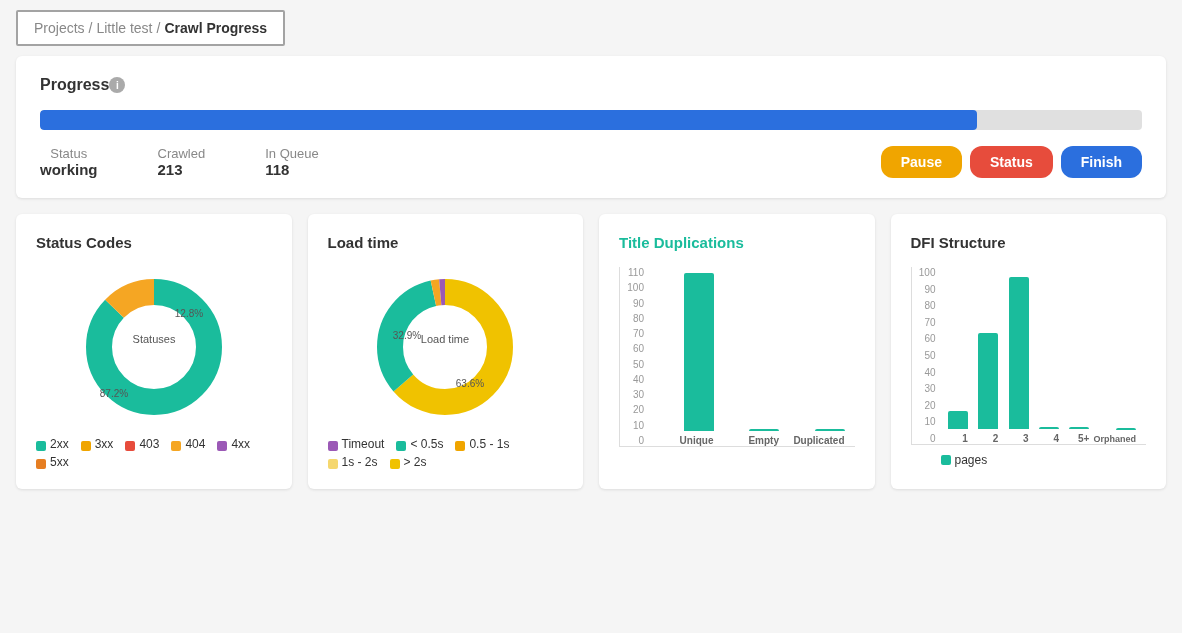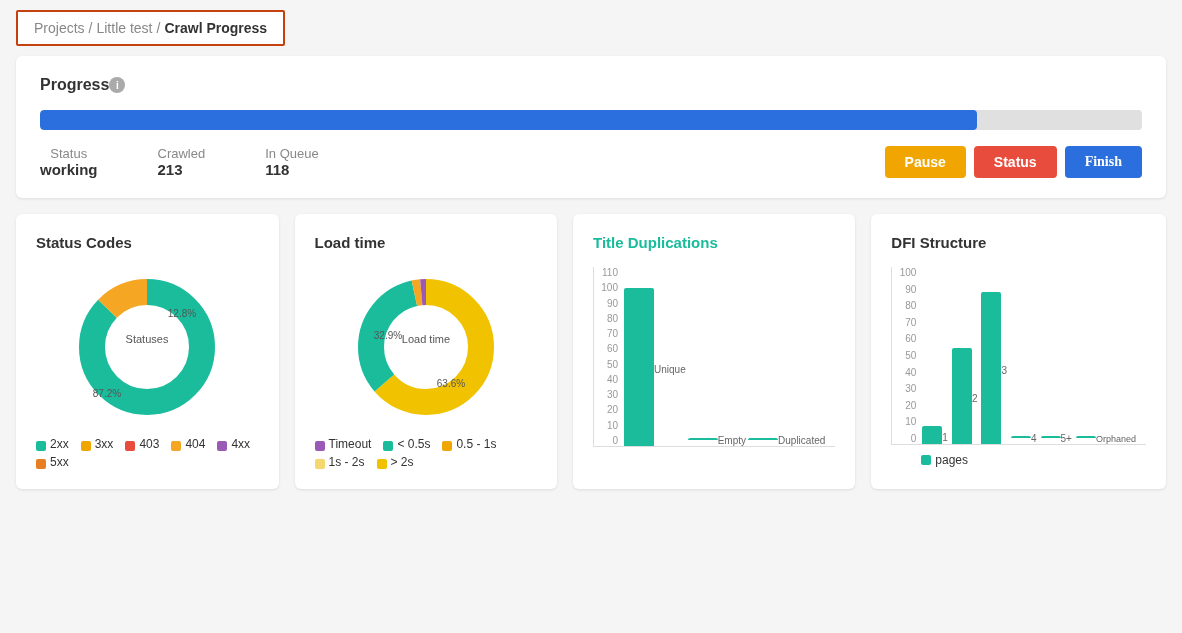--- a/index.html
+++ b/index.html
@@ -1,20 +1,20 @@
 <!DOCTYPE html>
 <html><head>
   <meta charset="utf-8">
   <style>
     * { box-sizing: border-box; margin: 0; padding: 0; }
     body { font-family: Arial, sans-serif; background: #f5f5f5; color: #333; font-size: 14px; }
 
     .breadcrumb-bar {
       background: #fff;
-      border: 2px solid #c2410c;
+      border: 2px solid #a3a3a3;
       padding: 8px 16px;
       display: inline-flex;
       align-items: center;
       margin: 10px 16px;
       border-radius: 2px;
     }
     .breadcrumb-link {
       color: #888;
       text-decoration: none;
       cursor: pointer;
@@ -92,29 +92,29 @@
 
     .buttons-area {
       margin-left: auto;
       display: flex;
       gap: 8px;
     }
 
     .btn {
       padding: 8px 20px;
       border: none;
-      border-radius: 4px;
+      border-radius: 12px;
       color: #fff;
       font-size: 14px;
       font-weight: bold;
       cursor: pointer;
     }
     .btn-pause { background: #f0a500; }
     .btn-cancel { background: #e74c3c; }
-    .btn-finish { background: #2b6fde; font-family: Liberation Serif, serif; }
+    .btn-finish { background: #2b6fde; }
 
     .cards-row {
       display: grid;
       grid-template-columns: repeat(4, 1fr);
       gap: 16px;
     }
 
     .chart-card {
       background: #fff;
       border-radius: 6px;
@@ -181,23 +181,24 @@
       flex-direction: column;
       justify-content: space-between;
       font-size: 10px;
       color: #999;
       width: 28px;
       text-align: right;
       padding-right: 4px;
     }
     .bar-group {
       display: flex;
-      flex-direction: row;
-      align-items: center;
+      flex-direction: column;
+      align-items: flex-end;
       flex: 1;
+      font-weight: bold;
     }
     .bar {
       width: 30px;
       background: #1abc9c;
       border-radius: 2px 2px 0 0;
     }
     .bar-label {
       font-size: 10px;
       color: #666;
       margin-top: 4px;

